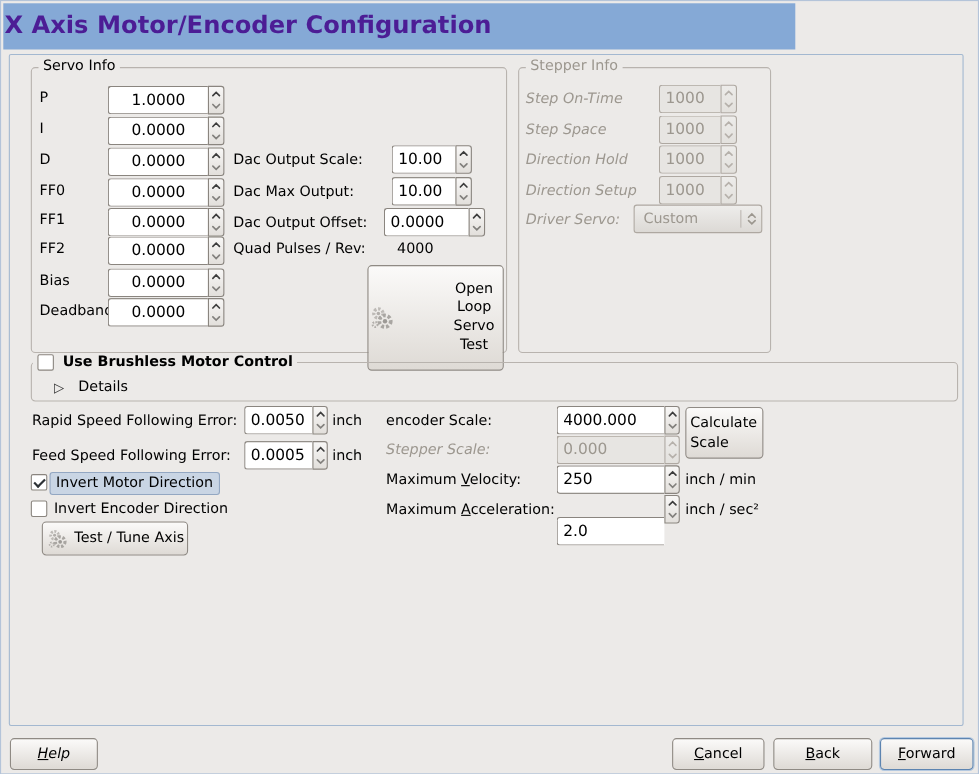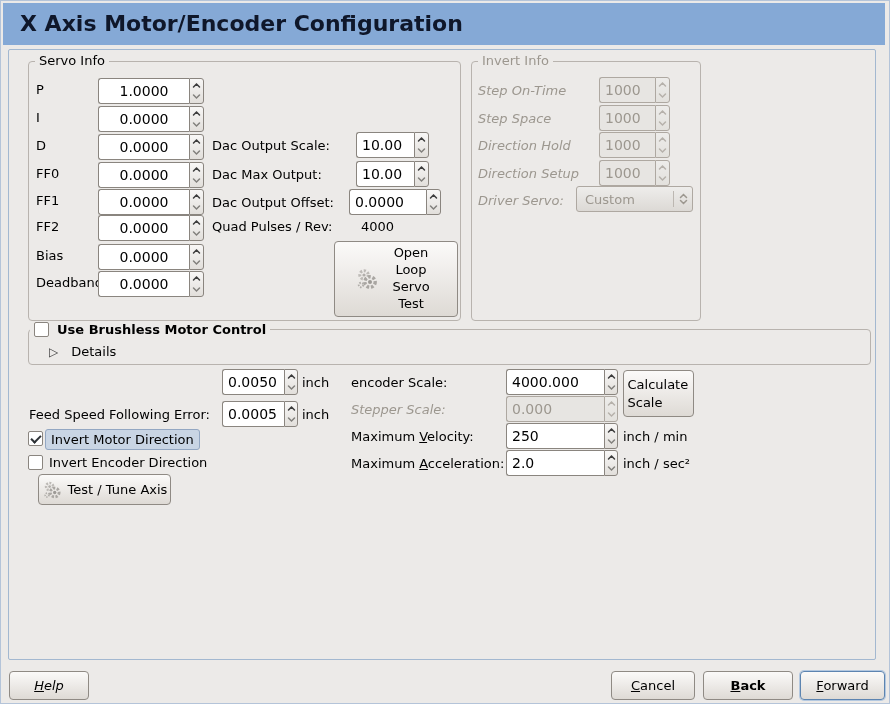--- a/index.html
+++ b/index.html
@@ -1,18 +1,18 @@
 <!DOCTYPE html>
 <html><head>
 <meta charset="utf-8">
 <style>
   html,body{margin:0;padding:0;background:#fff;font-family:"DejaVu Sans","Liberation Sans",sans-serif;}
   .window{position:relative;width:890px;height:704px;background:#eceae8;border:1px solid #b4c4d9;box-sizing:border-box;overflow:hidden;}
-  .titlebar{position:absolute;left:2px;top:2px;width:882px;height:42px;background:#85a9d6;color:#0f172a;
-            font-weight:bold;font-size:22px;line-height:42px;padding-left:17px;box-sizing:border-box;}
+  .titlebar{position:absolute;left:2px;top:2px;width:720px;height:42px;background:#85a9d6;color:#4c1d95;
+            font-weight:bold;font-size:22px;line-height:42px;padding-left:1px;box-sizing:border-box;}
   .content-panel{position:absolute;left:7px;top:48px;width:866px;height:609px;border:1px solid #a3b8d0;border-radius:2px;}
   .gtk-frame{position:absolute;border:1px solid #b8b3ae;border-radius:4px;}
   .frame-label{position:absolute;top:-9px;left:6px;background:#eceae8;padding:0 4px;font-size:13px;white-space:nowrap;}
   .lbl{position:absolute;font-size:13px;color:#000;white-space:nowrap;}
   .lbl.gray{color:#9c978f;font-style:italic;}
   .spinentry{position:absolute;display:flex;height:30px;}
   .entry{box-sizing:border-box;height:26px;border:1px solid #8a857f;border-right:0;border-radius:3px 0 0 3px;
          background:#fff;font-family:inherit;font-size:14px;padding:0 5px;outline:none;color:#000;}
   .entry.center{text-align:center;}
   .spinbtns{box-sizing:border-box;width:15px;height:26px;border:1px solid #8a857f;border-radius:0 3px 3px 0;
@@ -186,33 +186,33 @@
     <div class="spinbtns">
         <svg class="chev up" width="9" height="7">
           <path d="M1.5 5 L4.5 2 L7.5 5"></path>
         </svg>
         <svg class="chev dn" width="9" height="7">
           <path d="M1.5 2 L4.5 5 L7.5 2"></path>
         </svg>
       </div>
   </div>
 
-  <div class="button" style="left:333px;top:240px;width:124px;height:76px;gap:4px;">
+  <div class="button" style="left:333px;top:240px;width:124px;height:96px;gap:4px;justify-content:space-between;">
     <svg class="gears" width="26" height="26" viewBox="0 0 26 26">
       <circle cx="9" cy="9" r="4.2" fill="none" stroke="#bdbab6" stroke-width="3" stroke-dasharray="2.2 1.6"></circle>
       <circle cx="9" cy="9" r="1.6" fill="#b1aeaa"></circle>
       <circle cx="15" cy="16" r="5.2" fill="none" stroke="#a9a6a2" stroke-width="3.4" stroke-dasharray="2.6 1.8"></circle>
       <circle cx="15" cy="16" r="2" fill="#9d9a96"></circle>
       <circle cx="6" cy="19" r="2.2" fill="none" stroke="#b1aeaa" stroke-width="2" stroke-dasharray="1.4 1.2"></circle>
     </svg>
     <span class="btn-wrap">Open Loop Servo Test</span>
   </div>
 
   <div class="gtk-frame" style="left:470px;top:60px;width:228px;height:258px;">
-    <span class="frame-label" style="color:#9c978f;">Invert Info</span>
+    <span class="frame-label" style="color:#9c978f;">Stepper Info</span>
   </div>
   <span class="lbl gray" style="left:477px;top:82px;">Step On-Time</span>
   <span class="lbl gray" style="left:477px;top:110px;">Step Space</span>
   <span class="lbl gray" style="left:477px;top:137px;">Direction Hold</span>
   <span class="lbl gray" style="left:477px;top:165px;">Direction Setup</span>
   <span class="lbl gray" style="left:477px;top:192px;">Driver Servo:</span>
 
   <div class="spinentry disabled" style="left:598px;top:76px;">
     <input class="entry" style="width: 56px;" value="1000">
     <div class="spinbtns">
@@ -275,20 +275,21 @@
   <div class="gtk-frame" style="left:27px;top:328px;width:841px;height:34px;"></div>
   <div class="frame-hdr" style="left:29px;top:321px;">
     <span class="checkbox"></span>
     <span class="bold-lbl">Use Brushless Motor Control</span>
   </div>
   <div class="expander" style="left:48px;top:343px;">
     <span class="expander-arrow">▷</span>
     <span class="expander-text">Details</span>
   </div>
 
+  <span class="lbl" style="left:28px;top:374px;">Rapid Speed Following Error:</span>
   <div class="spinentry" style="left:221px;top:368px;">
     <input class="entry" style="width: 62px;" value="0.0050">
     <div class="spinbtns" style="width:14px;">
         <svg class="chev up" width="9" height="7">
           <path d="M1.5 5 L4.5 2 L7.5 5"></path>
         </svg>
         <svg class="chev dn" width="9" height="7">
           <path d="M1.5 2 L4.5 5 L7.5 2"></path>
         </svg>
       </div>
@@ -363,37 +364,37 @@
         </svg>
         <svg class="chev dn" width="9" height="7">
           <path d="M1.5 2 L4.5 5 L7.5 2"></path>
         </svg>
       </div>
   </div>
   <span class="lbl" style="left:622px;top:428px;">inch / min</span>
 
   <span class="lbl" style="left:350px;top:455px;"><span>Maximum </span><span class="u">A</span><span>cceleration:</span></span>
   <div class="spinentry" style="left:505px;top:449px;">
-    <input class="entry" style="width: 98px;" value="2.0">
+    <input class="entry" style="width: 98px; margin-top: 20px;" value="2.0">
     <div class="spinbtns" style="width:14px;">
         <svg class="chev up" width="9" height="7">
           <path d="M1.5 5 L4.5 2 L7.5 5"></path>
         </svg>
         <svg class="chev dn" width="9" height="7">
           <path d="M1.5 2 L4.5 5 L7.5 2"></path>
         </svg>
       </div>
   </div>
   <span class="lbl" style="left:622px;top:455px;">inch / sec²</span>
 
   <div class="button" style="left:8px;top:670px;width:80px;height:29px;font-style:italic;">
     <span><span></span><span class="u">H</span><span>elp</span></span>
   </div>
   <div class="button" style="left:610px;top:670px;width:84px;height:29px;">
     <span><span></span><span class="u">C</span><span>ancel</span></span>
   </div>
-  <div class="button" style="left:702px;top:670px;width:90px;height:29px;font-weight:bold;">
+  <div class="button" style="left:702px;top:670px;width:90px;height:29px;">
     <span><span></span><span class="u">B</span><span>ack</span></span>
   </div>
   <div class="button focus" style="left:799px;top:670px;width:85px;height:29px;">
     <span><span></span><span class="u">F</span><span>orward</span></span>
   </div>
 </div>
 
 </body></html>

